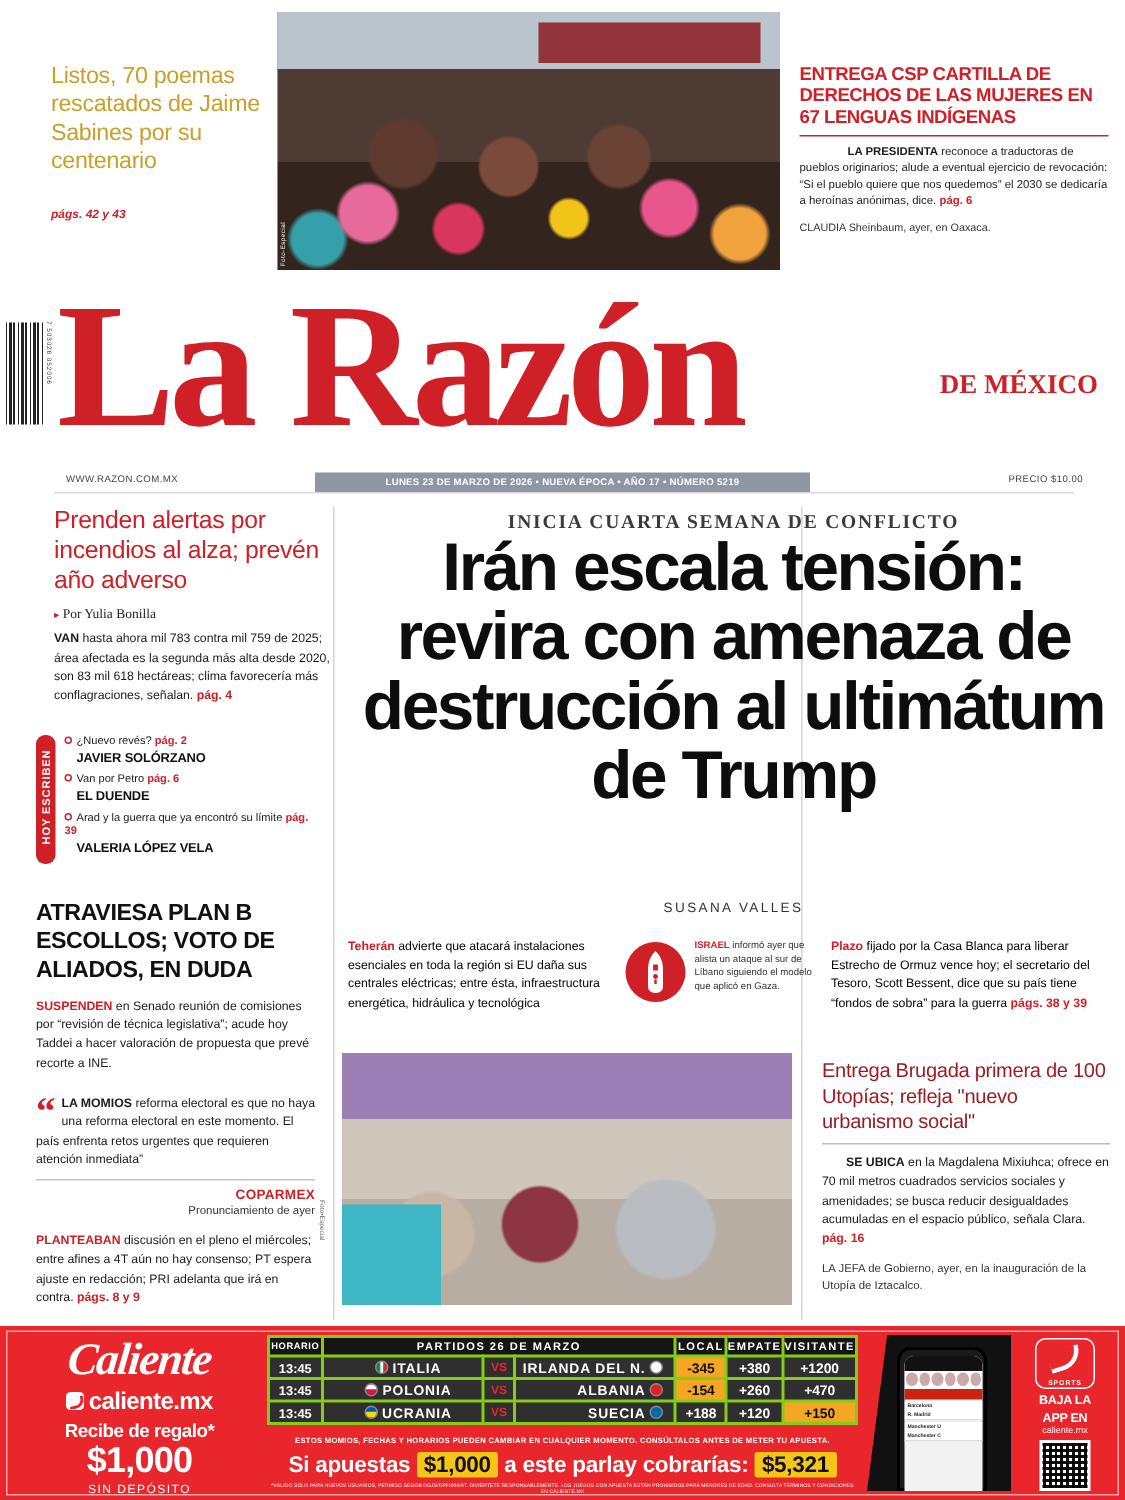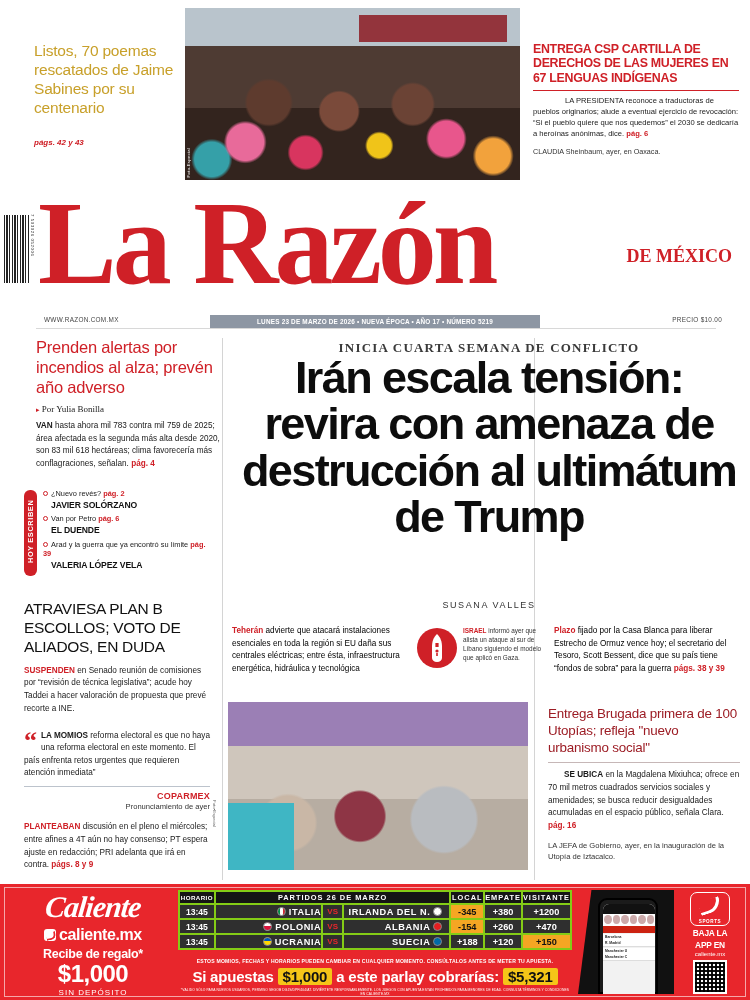--- a/index.html
+++ b/index.html
@@ -37,21 +37,21 @@
 
   .top-right { position: absolute; left: 533px; top: 42px; width: 206px; }
   .top-right .tr-kicker {
     color: #cf2027; font-weight: bold; font-size: 12.4px; line-height: 1.16;
     font-stretch: condensed; letter-spacing: -0.3px;
   }
   .top-right .tr-rule { border-top: 1px solid #cf2027; margin: 5px 0 5px; }
   .top-right .tr-body {
     font-size: 7.6px; line-height: 1.42; color: #1a1a1a;
   }
-  .top-right .tr-body b { font-weight: normal; padding-left: 32px; }
+  .top-right .tr-body b { font-weight: bold; padding-left: 32px; }
   .top-right .tr-pag { color: #cf2027; font-weight: bold; }
   .top-right .tr-caption { font-size: 7.2px; color:#333; margin-top: 8px; line-height:1.4; }
 
   
   .masthead { position:absolute; left:0; top:190px; width:750px; height:118px; }
   .barcode { position:absolute; left:4px; top:25px; width:26px; height:68px;
     background: repeating-linear-gradient(90deg,#222 0 1px,#fff 1px 2px,#222 2px 4px,#fff 4px 5px,#222 5px 6px,#fff 6px 8px);
   }
   .barcode-num { position:absolute; left:30px; top:24px; font-size:4.3px; color:#333;
     writing-mode: vertical-rl; letter-spacing:0.6px; }
@@ -107,21 +107,21 @@
   .hoy-item { margin-bottom:5.5px; }
   .hoy-item .ttl { font-size:7.4px; color:#1a1a1a; line-height:1.2; }
   .hoy-item .ttl .dot {
     display:inline-block; width:5px; height:5px; border:1.2px solid #cf2027;
     border-radius:50%; margin-right:3px; vertical-align:0px;
   }
   .hoy-item .aut { font-size:8.6px; font-weight:bold; color:#111; margin-top:1px; margin-left:8px; letter-spacing:-0.1px;}
 
   
   .planb { position:absolute; left:24px; top:600px; width:186px; }
-  .planb-head { font-size:15.5px; line-height:1.22; color:#111; font-weight:normal; letter-spacing:-0.3px; }
+  .planb-head { font-size:15.5px; line-height:1.22; color:#111; font-weight:bold; letter-spacing:-0.3px; }
   .planb-body { font-size:8.2px; line-height:1.55; margin-top:8px; color:#1a1a1a; }
   .planb-body b.red { color:#cf2027; font-weight:bold; }
 
   .quote-block { position:absolute; left:24px; top:730px; width:186px; }
   .q-mark { float:left; color:#cf2027; font-size:26px; font-weight:bold;
     font-family:"Liberation Serif", serif; line-height:0.72; margin-right:4px; margin-top:2px; }
   .q-text { font-size:8.2px; line-height:1.5; color:#1a1a1a; }
   .q-text b { font-weight:bold; }
   .q-rule { border-top:1px solid #bcc3cc; margin:7px 0 4px; }
   .q-src { text-align:right; font-size:9px; font-weight:bold; color:#cf2027; letter-spacing:0.2px;}
@@ -197,21 +197,21 @@
   .cal-dep { font-size:8px; font-weight:normal; color:#fff; letter-spacing:1px; margin-top:2px;}
 
   .odds { position:absolute; left:178px; top:6px; width:394px; }
   .odds table { border-collapse:collapse; width:100%; }
   .odds th, .odds td { border:2px solid #84cc16; padding:0; }
   .odds .hdr td, .odds .hdr th { background:#151515; color:#fff; font-size:7.4px; font-weight:bold;
      height:13px; text-align:center; letter-spacing:1px; }
   .odds .hdr .hh { font-size:6.2px; letter-spacing:0.4px; }
   .odds tbody td { background:#2f2f2f; color:#fff; font-size:9.2px; font-weight:bold; height:15px; }
   .odds td.time { width:36px; text-align:center; font-size:8.6px; }
-  .odds td.team-l { width:116px; text-align:right; padding-left:4px; letter-spacing:0.6px; }
+  .odds td.team-l { width:116px; text-align:center; padding-left:4px; letter-spacing:0.6px; }
   .odds td.vs { width:22px; text-align:center; color:#e8262c; font-size:8px; }
   .odds td.team-r { width:116px; text-align:right; padding-right:4px; letter-spacing:0.6px; }
   .odds td.num { width:34px; text-align:center; }
   .odds td.num.hl { background:#f5a623; color:#111; }
   .flag { display:inline-block; width:9px; height:9px; border-radius:50%; vertical-align:-1px; margin:0 3px;
      border:0.5px solid #888; }
   .f-ita { background:linear-gradient(90deg,#009246 33%,#fff 33% 66%,#ce2b37 66%); }
   .f-irn { background:#fff; position:relative; }
   .f-pol { background:linear-gradient(180deg,#fff 50%,#dc143c 50%); }
   .f-alb { background:#e41e20; }

